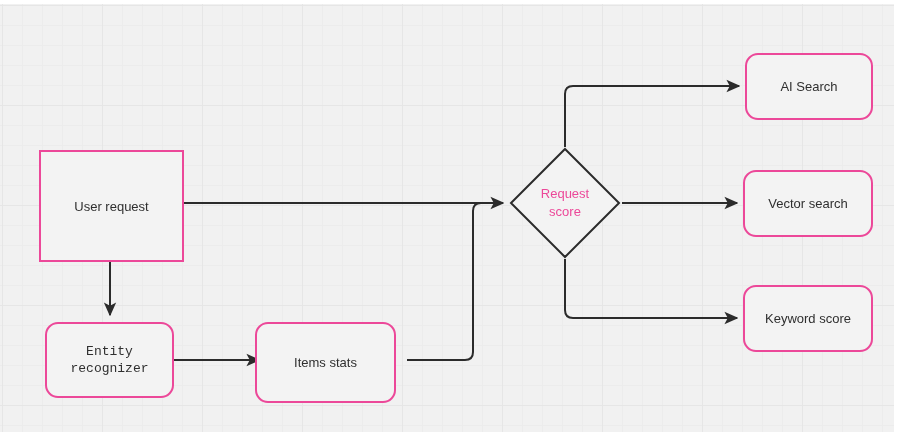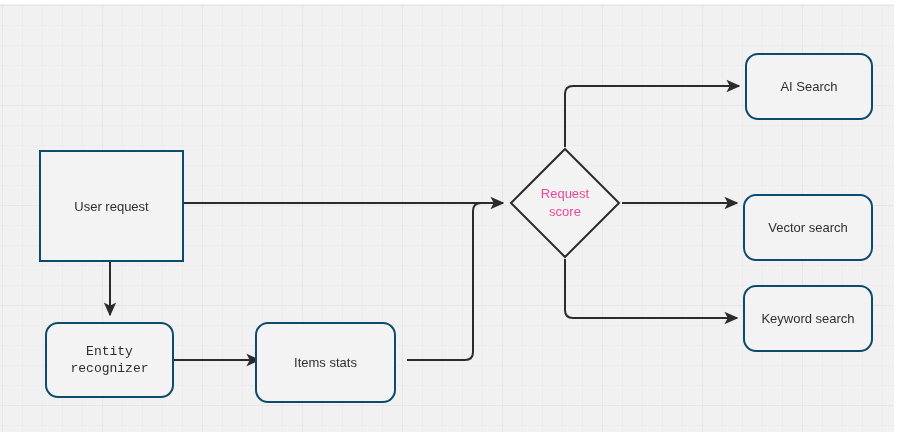--- a/index.html
+++ b/index.html
@@ -46,21 +46,21 @@
     position: absolute;
     box-sizing: border-box;
     display: flex;
     align-items: center;
     justify-content: center;
     text-align: center;
     color: #2f2f2f;
     font-size: 13px;
     line-height: 17px;
     background: #f3f3f3;
-    border: 2px solid #0c4a6e;
+    border: 2px solid #ec4899;
   }
   .node.rect { border-radius: 0; }
   .node.rounded { border-radius: 13px; }
   .diamond-wrap {
     position: absolute;
     display: flex;
     align-items: center;
     justify-content: center;
   }
   .diamond-label {
@@ -126,21 +126,21 @@
     <div class="diamond-label">
       <div>Request</div>
       <div>score</div>
     </div>
   </div>
 
   <div class="node rounded" style="left:745px; top:53px; width:128px; height:67px;">
     <span>AI Search</span>
   </div>
 
-  <div class="node rounded" style="left:743px; top:170px; width:130px; height:67px;margin-top:24px;">
+  <div class="node rounded" style="left:743px; top:170px; width:130px; height:67px;">
     <span>Vector search</span>
   </div>
 
   <div class="node rounded" style="left:743px; top:285px; width:130px; height:67px;">
-    <span>Keyword search</span>
+    <span>Keyword score</span>
   </div>
 
 </div>
 
 </body></html>

